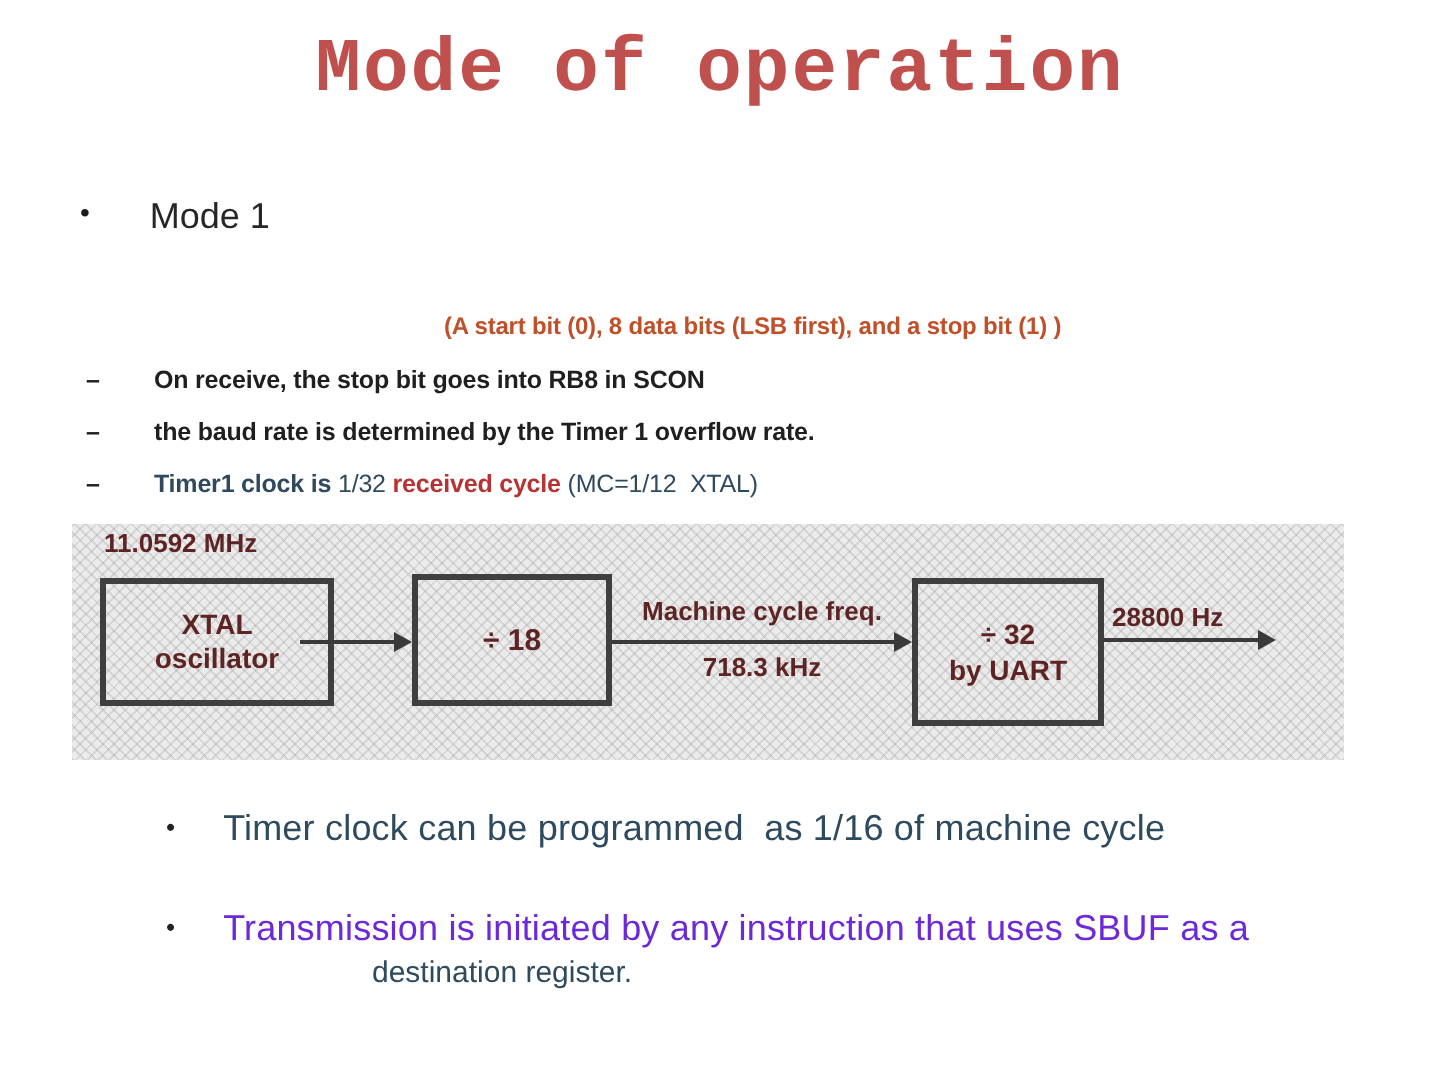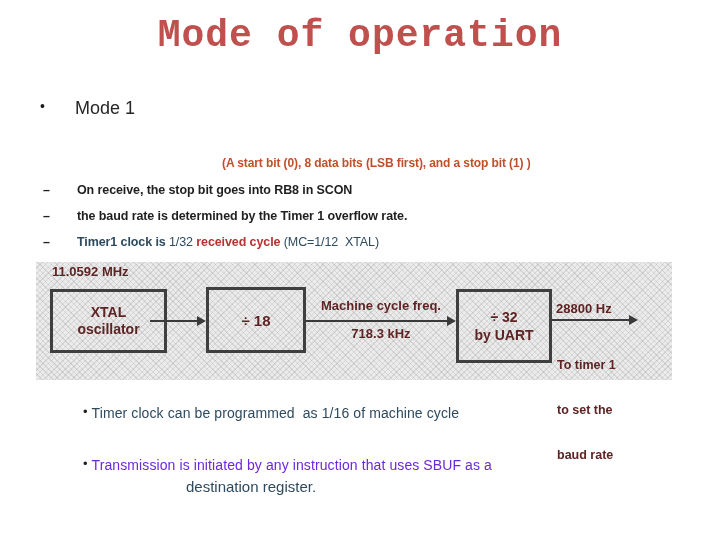--- a/index.html
+++ b/index.html
@@ -54,21 +54,21 @@
   .arrow3{left:516px;top:57px;width:84px;}
   .mclabel{position:absolute;left:272px;top:36px;width:146px;text-align:center;
     font-size:13px;font-weight:700;white-space:pre;}
   .mcfreq{position:absolute;left:272px;top:64px;width:146px;text-align:center;
     font-size:13px;font-weight:700;white-space:pre;}
   .outfreq{position:absolute;left:520px;top:39px;font-size:13px;font-weight:700;white-space:pre;}
   .outnote{position:absolute;left:521px;top:66px;font-size:12.5px;font-weight:700;line-height:15px;white-space:pre;}
   
   .brow{position:absolute;left:83px;white-space:pre;}
   .bdot{font-size:13px;vertical-align:2px;color:#222;}
-  .btext{font-size:14px;margin-left:4px;letter-spacing:0.1px;}
+  .btext{font-size:18px;margin-left:24px;letter-spacing:0.1px;}
   .b1{top:404px;}
   .b1 .btext{color:#2e4a5e;}
   .b2{top:452px;line-height:23px;}
   .b2 .btext{color:#6d28d9;}
   .b2 .line2{position:absolute;left:103px;top:23px;font-size:15px;color:#2e4a5e;white-space:pre;}
 </style>
 </head>
 <body>
 
 <div class="slide">
@@ -104,24 +104,19 @@
     <div class="arrow arrow2"></div>
     <span class="mcfreq">718.3 kHz</span>
 
     <div class="dbox box3">
       <span>÷ 32</span>
       <span>by UART</span>
     </div>
 
     <span class="outfreq">28800 Hz</span>
     <div class="arrow arrow3"></div>
-    <div class="outnote">
-      <div>To timer 1</div>
-      <div>to set the</div>
-      <div>baud rate</div>
-    </div>
   </div>
 
   <div class="brow b1"><span class="bdot">•</span><span class="btext">Timer clock can be programmed  as 1/16 of machine cycle</span></div>
 
   <div class="brow b2"><span class="bdot">•</span><span class="btext">Transmission is initiated by any instruction that uses SBUF as a</span><span class="line2">destination register.</span></div>
 
 </div>
 
 </body></html>

